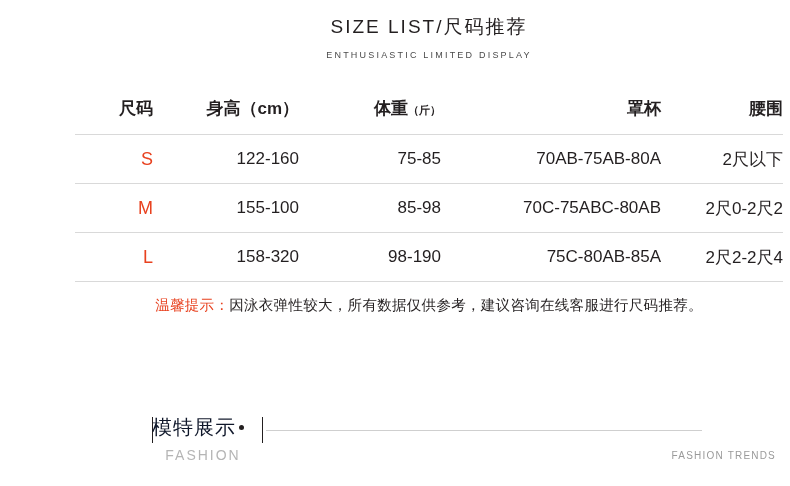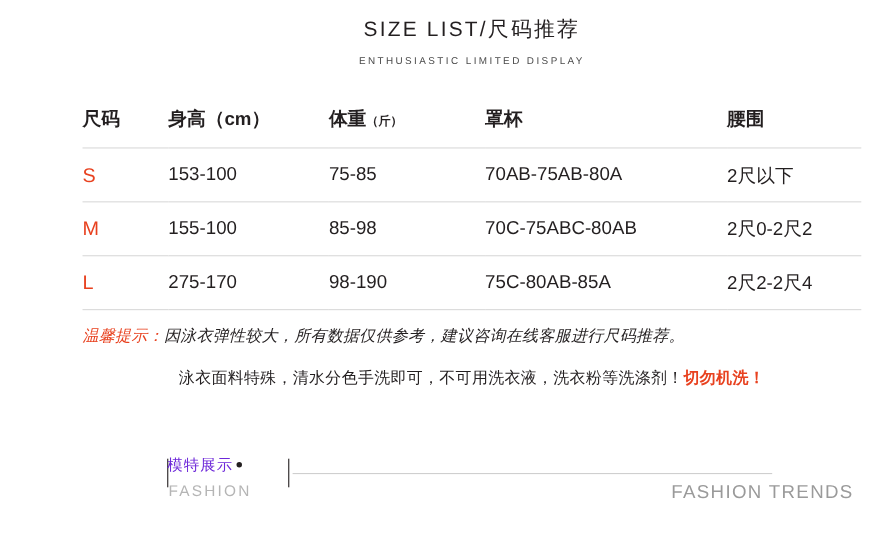--- a/index.html
+++ b/index.html
@@ -37,21 +37,21 @@
   }
   table.size-table {
     width: 708px;
     margin: 22px auto 0 auto;
     border-collapse: collapse;
     table-layout: fixed;
   }
   table.size-table th,
   table.size-table td {
     border-bottom: 1px solid #d9d9d9;
-    text-align: left;
+    text-align: right;
     font-size: 17px;
     font-weight: normal;
     padding: 0;
     height: 48px;
     vertical-align: middle;
     color: #231f20;
   }
   table.size-table thead th {
     font-size: 17px;
     font-weight: bold;
@@ -72,23 +72,22 @@
   col.c5 { width: 122px; }
 
   .note-wrap {
     width: 708px;
     margin: 0 auto;
     padding-top: 14px;
   }
   .note-line1 {
     font-size: 14.5px;
     color: #231f20;
-    text-align: left;
+    text-align: center;
     letter-spacing: 0.3px;
-    font-style: italic;
   }
   .note-line1 .warm {
     color: #e8411f;
   }
   .note-line2 {
     font-size: 14.5px;
     color: #231f20;
     text-align: center;
     margin-top: 19px;
     letter-spacing: 0.3px;
@@ -105,22 +104,22 @@
     bottom: 26px;
     height: 46px;
   }
   .model-block {
     position: absolute;
     left: 118px;
     top: 0;
     text-align: center;
   }
   .model-zh {
-    font-size: 14px;
-    color: #6d28d9;
+    font-size: 20px;
+    color: #0f172a;
     letter-spacing: 1px;
     position: relative;
     display: inline-block;
     padding-right: 10px;
   }
   .model-dot {
     display: inline-block;
     width: 5px;
     height: 5px;
     border-radius: 50%;
@@ -155,22 +154,22 @@
     position: absolute;
     left: 232px;
     top: 16px;
     width: 436px;
     height: 1px;
     background: #cfcfcf;
   }
   .fashion-trends {
     position: absolute;
     right: 48px;
-    top: 24px;
-    font-size: 17px;
+    top: 36px;
+    font-size: 10px;
     letter-spacing: 1.2px;
     color: #9a9a9a;
   }
 </style>
 </head>
 <body>
 
 <div class="page">
 
   <div class="title">SIZE LIST/尺码推荐</div>
@@ -189,48 +188,45 @@
         <th><span>尺码</span></th>
         <th><span>身高（cm）</span></th>
         <th><span>体重</span><span class="sup">（斤）</span></th>
         <th><span>罩杯</span></th>
         <th><span>腰围</span></th>
       </tr>
     </thead>
     <tbody>
       <tr>
         <td class="size-code">S</td>
-        <td>153-100</td>
+        <td>122-160</td>
         <td>75-85</td>
         <td>70AB-75AB-80A</td>
         <td>2尺以下</td>
       </tr>
       <tr>
         <td class="size-code">M</td>
         <td>155-100</td>
         <td>85-98</td>
         <td>70C-75ABC-80AB</td>
         <td>2尺0-2尺2</td>
       </tr>
       <tr>
         <td class="size-code">L</td>
-        <td>275-170</td>
+        <td>158-320</td>
         <td>98-190</td>
         <td>75C-80AB-85A</td>
         <td>2尺2-2尺4</td>
       </tr>
     </tbody>
   </table>
 
   <div class="note-wrap">
     <div class="note-line1">
       <span class="warm">温馨提示：</span><span>因泳衣弹性较大，所有数据仅供参考，建议咨询在线客服进行尺码推荐。</span>
-    </div>
-    <div class="note-line2">
-      <span>泳衣面料特殊，清水分色手洗即可，不可用洗衣液，洗衣粉等洗涤剂！</span><span class="strong-red">切勿机洗！</span>
     </div>
   </div>
 
   <div class="footer">
     <div class="rule-left"></div>
     <div class="rule-mid"></div>
     <div class="rule-line"></div>
     <div class="model-block">
       <div class="model-zh">
         <span>模特展示</span><span class="model-dot"></span>

